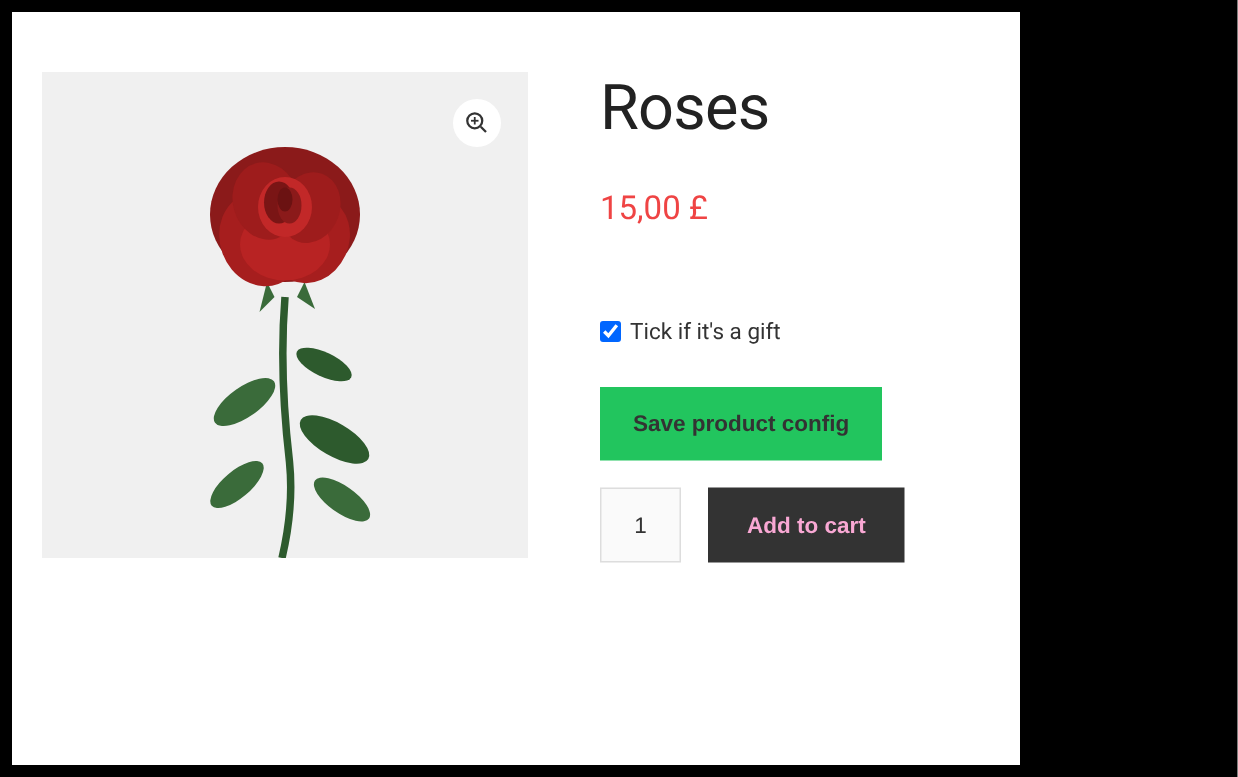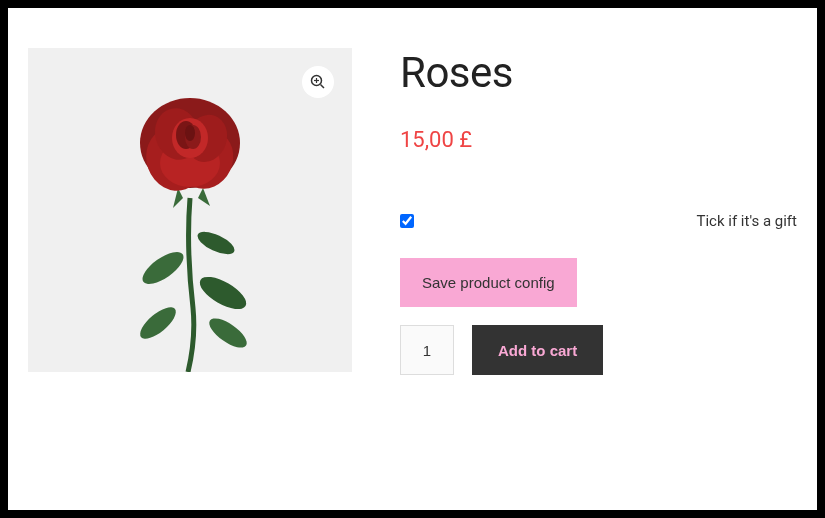--- a/index.html
+++ b/index.html
@@ -3,21 +3,21 @@
   <meta charset="utf-8">
   <style>
     * { box-sizing: border-box; margin: 0; padding: 0; }
     body {
       font-family: -apple-system, BlinkMacSystemFont, "Segoe UI", Roboto, sans-serif;
       background: #000;
       padding: 8px;
     }
     .page {
       background: #fff;
-      width: 809px;
+      width: 672px;
       height: 502px;
       display: flex;
       padding: 40px 20px 0 20px;
       gap: 48px;
     }
     .product-image-wrap {
       position: relative;
       width: 324px;
       height: 324px;
       background: #f0f0f0;
@@ -55,21 +55,20 @@
     .price {
       font-size: 22px;
       color: #ef4444;
       margin-bottom: 60px;
     }
     .gift-row {
       display: flex;
       align-items: center;
       gap: 6px;
       margin-bottom: 28px;
-      justify-content: space-between;
     }
     .gift-row input[type="checkbox"] {
       width: 14px;
       height: 14px;
       accent-color: #0066ff;
     }
     .gift-label {
       font-size: 15px;
       color: #333;
     }
@@ -78,25 +77,25 @@
       color: #555;
       line-height: 1.7;
       margin-bottom: 22px;
     }
     .admin-note a {
       color: #7151a1;
       text-decoration: none;
     }
     .save-config-btn {
       display: inline-block;
-      background: #f9a8d4;
+      background: #22c55e;
       border: none;
       padding: 16px 22px;
       font-size: 15px;
-      font-weight: 400;
+      font-weight: 700;
       color: #333;
       cursor: pointer;
       margin-bottom: 18px;
     }
     .cart-row {
       display: flex;
       gap: 18px;
       align-items: stretch;
     }
     .qty-input {

